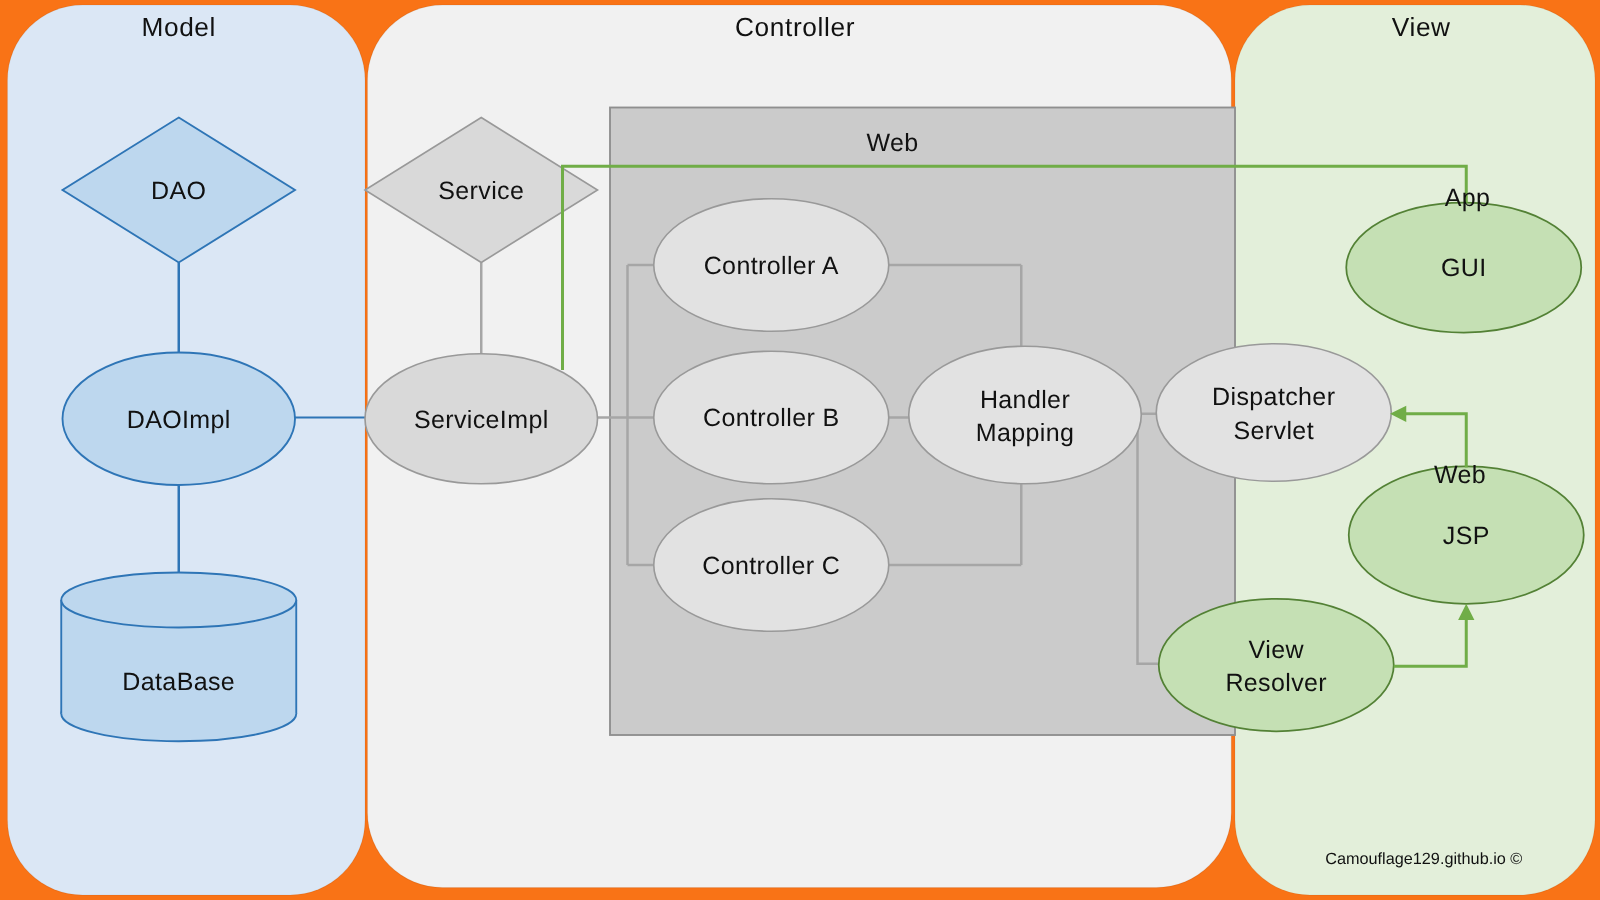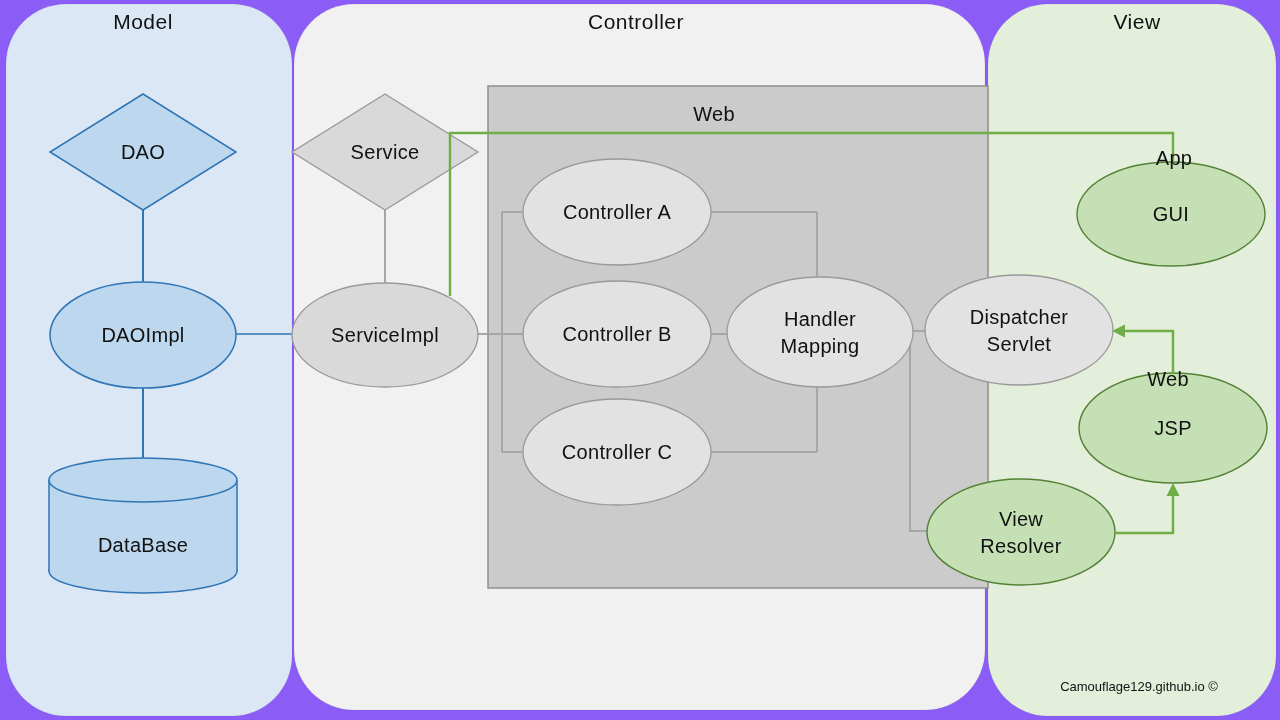--- a/index.html
+++ b/index.html
@@ -1,16 +1,16 @@
 <!DOCTYPE html>
 <html><head>
 <meta charset="utf-8">
 <style>
   html,body{margin:0;padding:0;background:#ffffff;}
-  .stage{position:relative;width:1280px;height:720px;background:#8b5cf6;overflow:hidden;}
+  .stage{position:relative;width:1280px;height:720px;background:#f97316;overflow:hidden;}
   svg text{
     font-family:"Liberation Sans","DejaVu Sans",sans-serif;
     fill:#111111;
   }
   .t-title{font-size:21px;letter-spacing:0.5px;}
   .t-label{font-size:20px;letter-spacing:0.3px;}
   .t-small{font-size:13px;}
   .anchor-mid{text-anchor:middle;}
 </style>
 </head>

